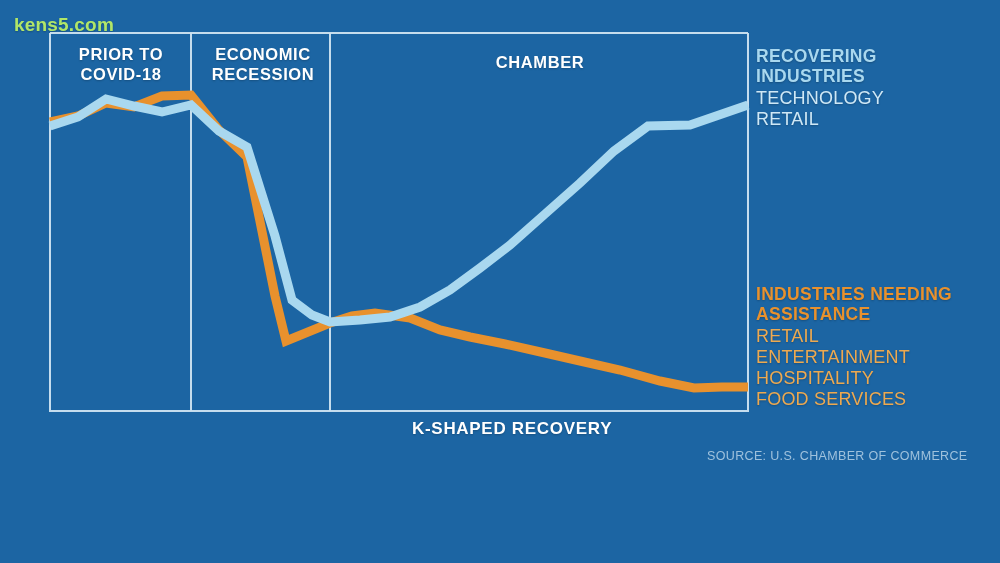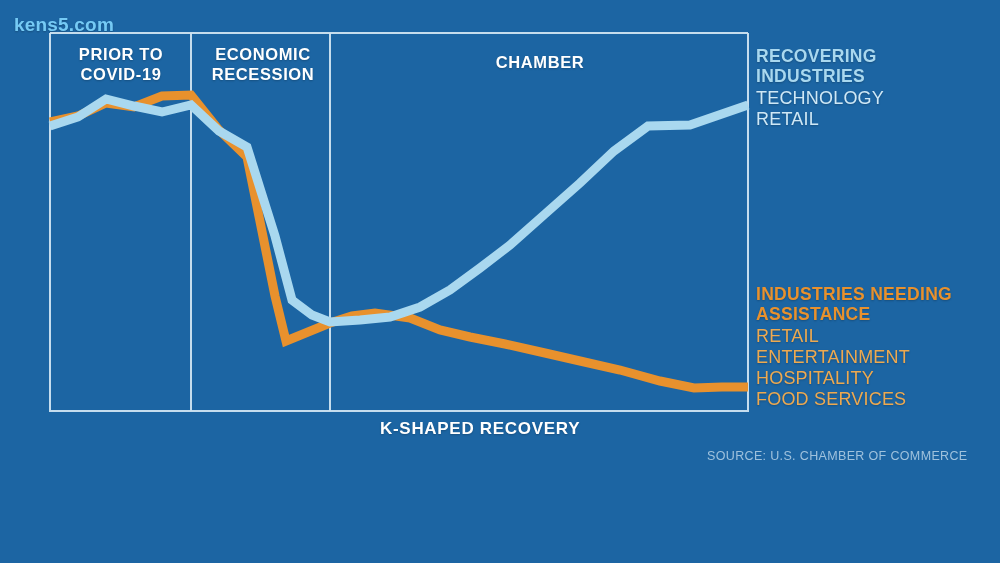--- a/index.html
+++ b/index.html
@@ -21,21 +21,21 @@
     inset: 0;
     background: #1c65a3;
   }
   #watermark {
     position: absolute;
     left: 14px;
     top: 14px;
     font-size: 19px;
     font-weight: 700;
     letter-spacing: 0.2px;
-    color: #7dd3fc;
+    color: #bef264;
     opacity: 0.92;
     text-shadow: 0 1px 2px rgba(0,0,0,0.25);
   }
   #chart-svg {
     position: absolute;
     left: 0;
     top: 0;
   }
   .section-label {
     position: absolute;
@@ -71,21 +71,21 @@
     font-size: 18px;
     letter-spacing: 0.2px;
   }
   #legend-blue .legend-head { color: #a9d8ef; }
   #legend-blue .legend-item { color: #cfe8f6; }
   #legend-orange .legend-head { color: #e8912d; }
   #legend-orange .legend-item { color: #eda950; }
 
   #caption {
     position: absolute;
-    left: 380px;
+    left: 412px;
     top: 419px;
     color: #ffffff;
     font-weight: 700;
     font-size: 17px;
     letter-spacing: 0.7px;
     text-shadow: 0 1px 2px rgba(0,0,0,0.22);
   }
   #source {
     position: absolute;
     left: 707px;
@@ -118,21 +118,21 @@
       <line x1="330" y1="33" x2="330" y2="411" stroke="#cfe4f2" stroke-width="2" opacity="0.95"></line>
     </g>
 
     <polyline fill="none" stroke="#e8912d" stroke-width="9" stroke-linejoin="miter" stroke-linecap="butt" points="50,122 78,116 106,103 134,107 162,96 191,95 219,130 247,157 275,296 286,341 330,323 352,316 375,313 410,318 440,330 470,337 505,344 545,353 580,361 620,370 660,381 694,388 722,387 748,387"></polyline>
 
     <polyline fill="none" stroke="#a9d8ef" stroke-width="9" stroke-linejoin="miter" stroke-linecap="butt" points="50,126 78,117 106,99 134,106 162,112 191,105 219,131 247,147 275,236 292,300 312,315 330,322 360,320 390,317 420,307 450,290 480,268 510,245 545,214 580,183 614,151 648,126 690,125 748,105"></polyline>
   </svg>
 
   <div class="section-label" id="label-prior">
     <span style="white-space:pre-line">PRIOR TO
-COVID-19</span>
+COVID-18</span>
   </div>
 
   <div class="section-label" id="label-recess">
     <span style="white-space:pre-line">ECONOMIC
 RECESSION</span>
   </div>
 
   <div class="section-label" id="label-recov">
     <span style="white-space:pre-line">CHAMBER</span>
   </div>

